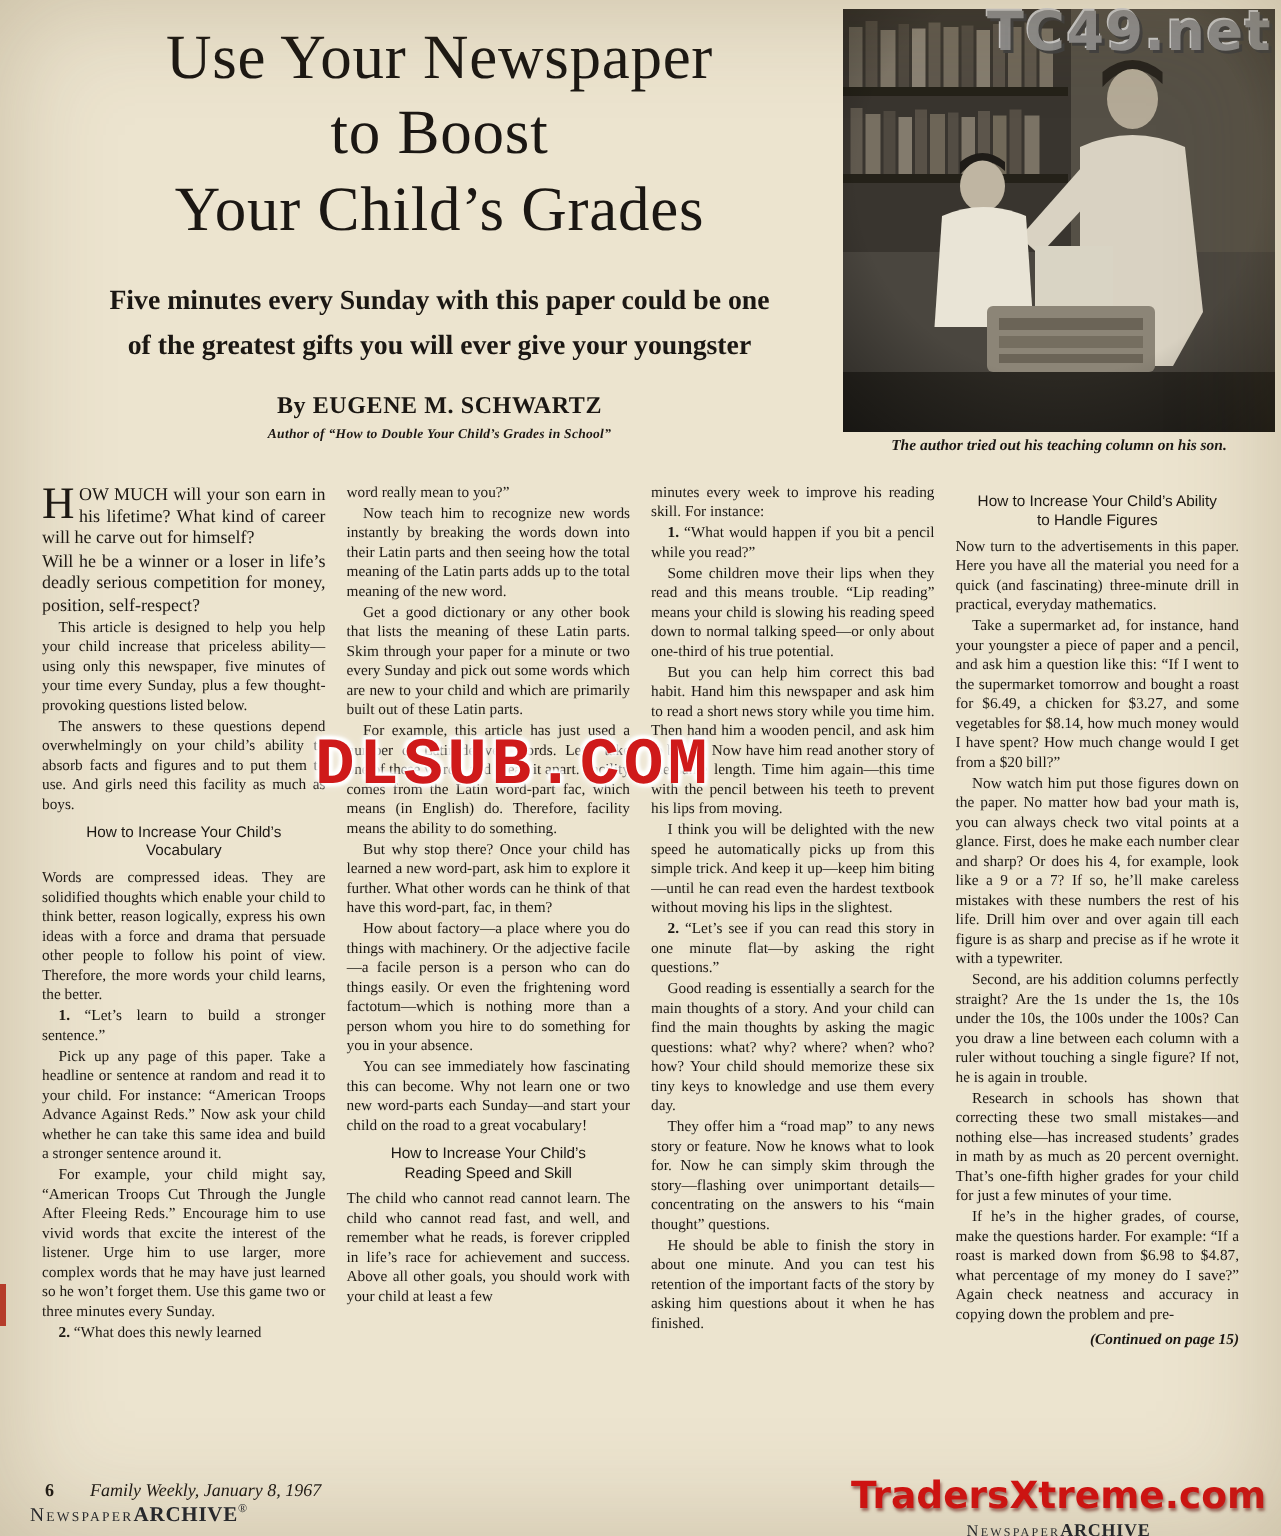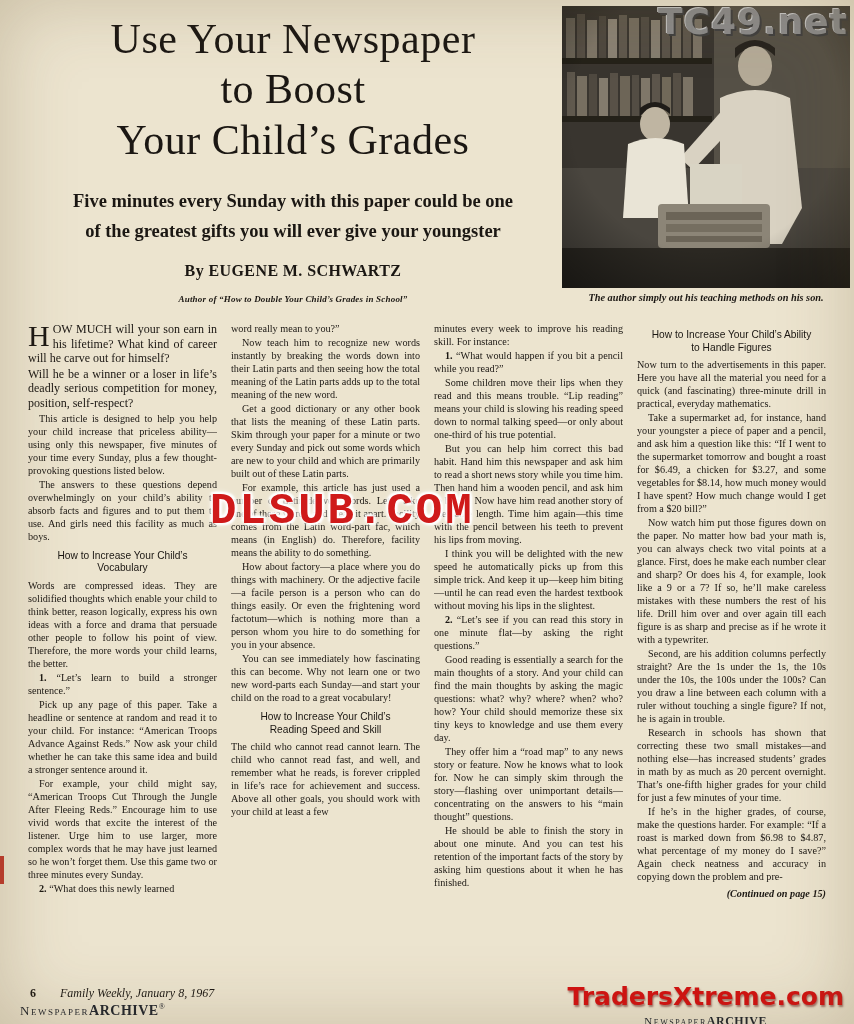--- a/index.html
+++ b/index.html
@@ -13,21 +13,21 @@
     box-shadow: inset 0 0 75px rgba(110,90,50,.28);
   }
 
   
   .masthead{position:absolute; left:0; top:0; width:100%; height:318px;}
   .head-left{position:absolute; left:28px; top:14px; width:530px; text-align:center;}
   .title{margin:0; font-weight:400; font-size:42px; line-height:1.2; letter-spacing:.5px;}
   .title-line{display:block;}
   .subtitle{margin:22px 4px 0; font-size:18.5px; font-weight:bold; line-height:1.62;}
   .sub-line{display:block;}
-  .byline{margin:15px 0 14px; font-size:16px; font-weight:bold; letter-spacing:.4px;}
+  .byline{margin:15px 0 4px; font-size:16px; font-weight:bold; letter-spacing:.4px;}
   .author-note{margin:0 0 0; font-size:9px; font-weight:bold; letter-spacing:.2px;font-style:italic;}
 
   .photo-block{position:absolute; top:6px; right:4px; width:288px; margin:0;}
   .photo{width:288px; height:282px; background:#44403a; overflow:hidden;}
   .photo svg{display:block; width:100%; height:100%;}
   .photo-caption{margin-top:4px; font-size:10.3px; font-weight:bold; font-style:italic; text-align:center;}
 
   
   .columns{
     position:absolute; left:28px; top:322px; width:798px; height:662px;
@@ -157,21 +157,21 @@
 
           <rect x="96" y="198" width="112" height="44" rx="4" fill="#8c8577"></rect>
           <rect x="104" y="206" width="96" height="8" fill="#6b6457"></rect>
           <rect x="104" y="218" width="96" height="8" fill="#756e60"></rect>
           <rect x="104" y="230" width="96" height="6" fill="#6b6457"></rect>
 
           <rect x="0" y="242" width="288" height="40" fill="#2b2822"></rect>
           <rect width="288" height="282" fill="url(#vg)"></rect>
         </svg>
       </div>
-      <figcaption class="photo-caption">The author simply out his teaching methods on his son.</figcaption>
+      <figcaption class="photo-caption">The author tried out his teaching column on his son.</figcaption>
     </figure>
   </header>
 
   <main class="columns">
     <section class="col">
         <p class="body-p noindent first"><span class="dropcap">H</span>OW MUCH will your son earn in his lifetime? What kind of career will he carve out for himself?</p>
         <p class="body-p noindent first">Will he be a winner or a loser in life’s deadly serious competition for money, position, self-respect?</p>
         <p class="body-p">This article is designed to help you help your child increase that priceless ability—using only this newspaper, five minutes of your time every Sunday, plus a few thought-provoking questions listed below.</p>
         <p class="body-p">The answers to these questions depend overwhelmingly on your child’s ability to absorb facts and figures and to put them to use. And girls need this facility as much as boys.</p>
         <div class="col-heading">How to Increase Your Child’s Vocabulary</div>
@@ -179,20 +179,21 @@
         <p class="body-p"><strong>1. </strong>“Let’s learn to build a stronger sentence.”</p>
         <p class="body-p">Pick up any page of this paper. Take a headline or sentence at random and read it to your child. For instance: “American Troops Advance Against Reds.” Now ask your child whether he can take this same idea and build a stronger sentence around it.</p>
         <p class="body-p">For example, your child might say, “American Troops Cut Through the Jungle After Fleeing Reds.” Encourage him to use vivid words that excite the interest of the listener. Urge him to use larger, more complex words that he may have just learned so he won’t forget them. Use this game two or three minutes every Sunday.</p>
         <p class="body-p"><strong>2. </strong>“What does this newly learned</p>
       </section>
     <section class="col">
         <p class="body-p noindent">word really mean to you?”</p>
         <p class="body-p">Now teach him to recognize new words instantly by breaking the words down into their Latin parts and then seeing how the total meaning of the Latin parts adds up to the total meaning of the new word.</p>
         <p class="body-p">Get a good dictionary or any other book that lists the meaning of these Latin parts. Skim through your paper for a minute or two every Sunday and pick out some words which are new to your child and which are primarily built out of these Latin parts.</p>
         <p class="body-p">For example, this article has just used a number of Latin-derived words. Let’s take one of these words, and break it apart. Facility comes from the Latin word-part fac, which means (in English) do. Therefore, facility means the ability to do something.</p>
+        <p class="body-p">But why stop there? Once your child has learned a new word-part, ask him to explore it further. What other words can he think of that have this word-part, fac, in them?</p>
         <p class="body-p">How about factory—a place where you do things with machinery. Or the adjective facile—a facile person is a person who can do things easily. Or even the frightening word factotum—which is nothing more than a person whom you hire to do something for you in your absence.</p>
         <p class="body-p">You can see immediately how fascinating this can become. Why not learn one or two new word-parts each Sunday—and start your child on the road to a great vocabulary!</p>
         <div class="col-heading">How to Increase Your Child’s Reading Speed and Skill</div>
         <p class="body-p noindent">The child who cannot read cannot learn. The child who cannot read fast, and well, and remember what he reads, is forever crippled in life’s race for achievement and success. Above all other goals, you should work with your child at least a few</p>
       </section>
     <section class="col">
         <p class="body-p noindent">minutes every week to improve his reading skill. For instance:</p>
         <p class="body-p"><strong>1. </strong>“What would happen if you bit a pencil while you read?”</p>
         <p class="body-p">Some children move their lips when they read and this means trouble. “Lip reading” means your child is slowing his reading speed down to normal talking speed—or only about one-third of his true potential.</p>
         <p class="body-p">But you can help him correct this bad habit. Hand him this newspaper and ask him to read a short news story while you time him. Then hand him a wooden pencil, and ask him to bite it! Now have him read another story of the same length. Time him again—this time with the pencil between his teeth to prevent his lips from moving.</p>

